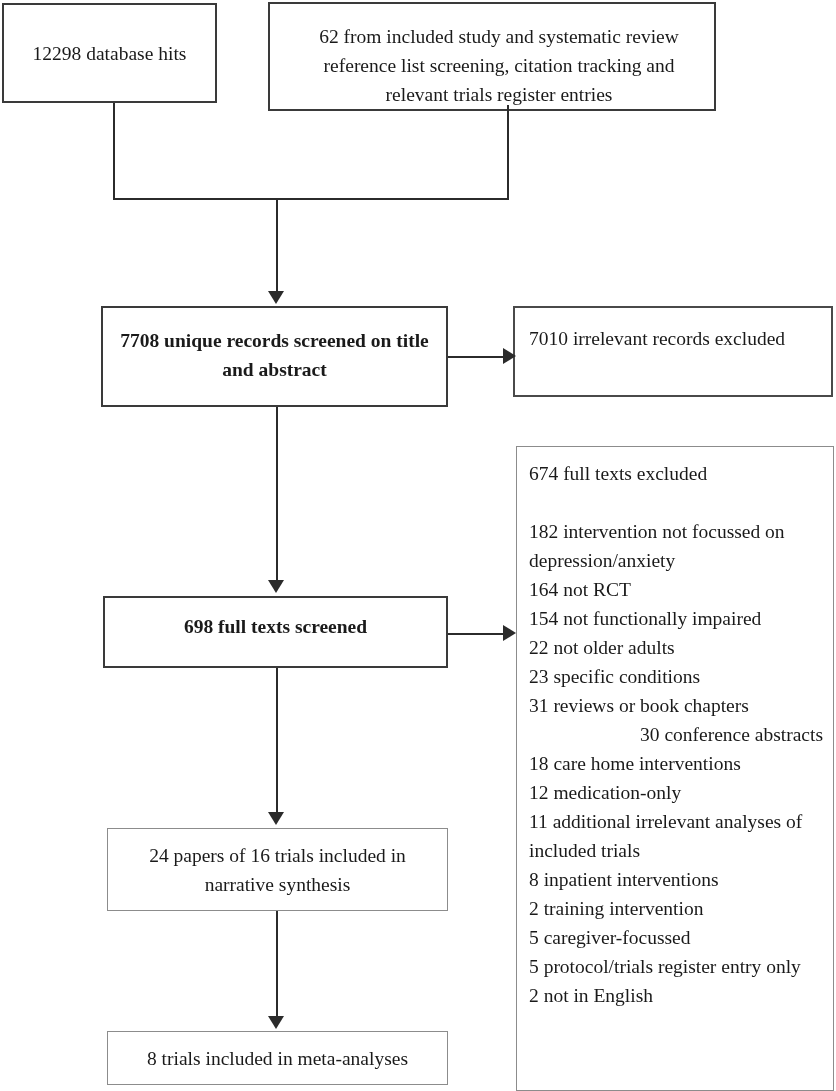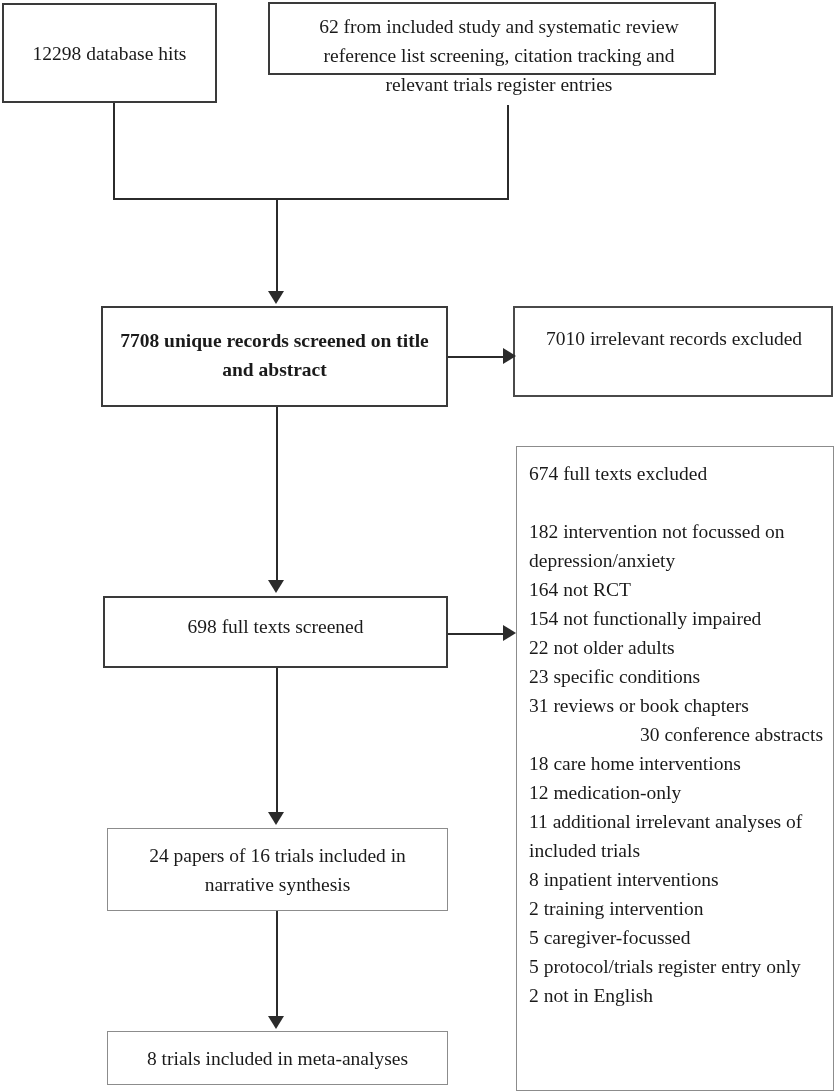--- a/index.html
+++ b/index.html
@@ -72,45 +72,45 @@
 </style>
 </head>
 <body>
 
 <div id="canvas">
 
   <div class="node brd-heavy mid" style="left:2px; top:3px; width:215px; height:100px;">
     <span class="txt">12298 database hits</span>
   </div>
 
-  <div class="node brd-heavy" style="left:268px; top:2px; width:448px; height:73px; padding:8px 10px 0 24px;">
+  <div class="node brd-heavy" style="left:268px; top:2px; width:448px; height:109px; padding:8px 10px 0 24px;align-items:flex-end;">
     <span class="txt">62 from included study and systematic review reference list screening, citation tracking and relevant trials register entries</span>
   </div>
 
   <div class="vline" style="left:113px; top:103px; height:95px;"></div>
   <div class="vline" style="left:507px; top:105px; height:93px;"></div>
   <div class="hline" style="left:113px; top:198px; width:396px;"></div>
   <div class="vline" style="left:276px; top:198px; height:98px;"></div>
   <div class="arrow-down" style="left:268px; top:291px;"></div>
 
   <div class="node brd-heavy" style="left:101px; top:306px; width:347px; height:101px; padding:18px 12px 0 12px;font-weight:bold;">
     <span class="txt">7708 unique records screened on title and abstract</span>
   </div>
 
   <div class="node brd-med left-align" style="left:513px; top:306px; width:320px; height:91px; padding:16px 14px 0 14px;">
-    <span class="txt" style="text-align:left;margin-left:17px;">7010 irrelevant records excluded</span>
+    <span class="txt" style="text-align:left;">7010 irrelevant records excluded</span>
   </div>
 
   <div class="hline" style="left:448px; top:356px; width:58px;"></div>
   <div class="arrow-right" style="left:503px; top:348px;"></div>
 
   <div class="vline" style="left:276px; top:407px; height:178px;"></div>
   <div class="arrow-down" style="left:268px; top:580px;"></div>
 
-  <div class="node brd-heavy" style="left:103px; top:596px; width:345px; height:72px; padding:14px 12px 0 12px;">
+  <div class="node brd-heavy" style="left:103px; top:596px; width:345px; height:72px; padding:14px 12px 0 12px;font-weight:bold;">
     <span class="txt">698 full texts screened</span>
   </div>
 
   <div class="hline" style="left:448px; top:633px; width:58px;"></div>
   <div class="arrow-right" style="left:503px; top:625px;"></div>
 
   <div class="node brd-light left-align" style="left:516px; top:446px; width:318px; height:645px; padding:12px 10px 0 12px; align-items:flex-start;">
     <div style="width:100%;">
       <div class="txt" style="text-align:left;">674 full texts excluded</div>
       <div style="height:29px;"></div>

